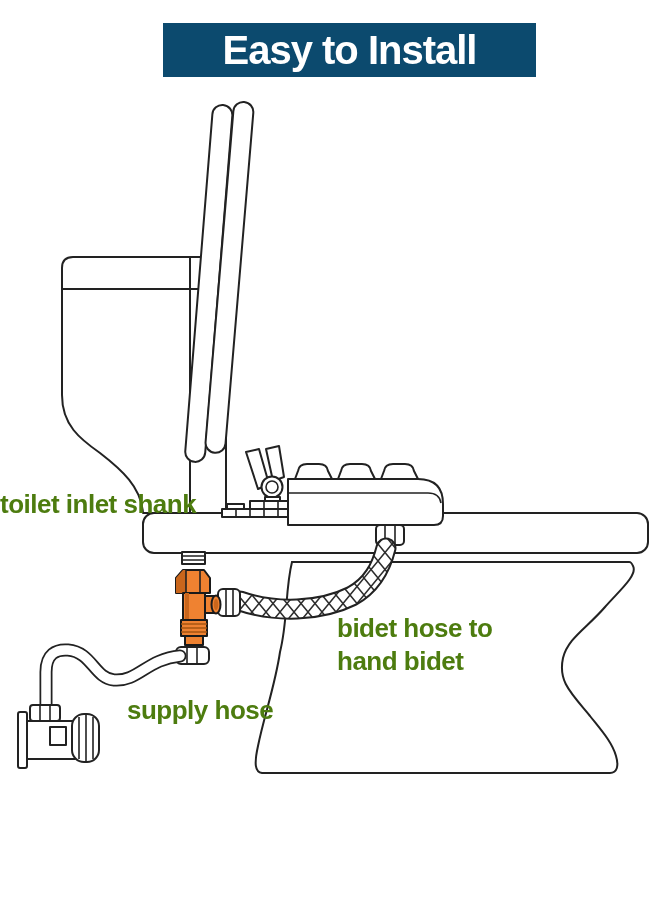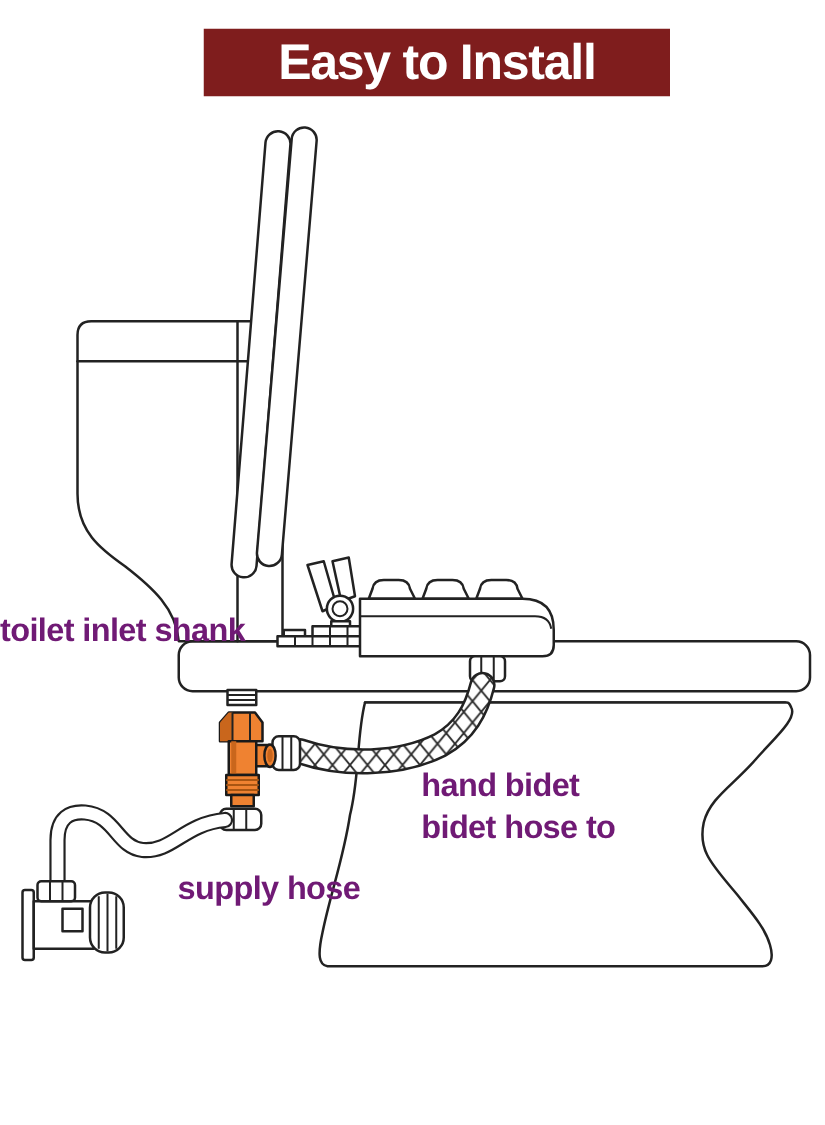--- a/index.html
+++ b/index.html
@@ -2,25 +2,25 @@
 <html style="--accent-orange: #ef8231; --accent-dark: #c9661c;"><head>
 <meta charset="utf-8">
 <style>
   html,body{margin:0;padding:0;background:#fff;}
   #page{position:relative;width:660px;height:900px;background:#fff;overflow:hidden;
         font-family:"Liberation Sans",sans-serif;}
   #drawing{position:absolute;left:0;top:0;}
   .banner{position:absolute;left:163px;top:23px;width:373px;height:54px;
           display:flex;align-items:center;justify-content:center;
           color:#fff;font-size:40px;font-weight:700;letter-spacing:-1px;}
-  .label{position:absolute;color:#701a75;font-weight:700;font-size:26px;
+  .label{position:absolute;color:#4d7c0f;font-weight:700;font-size:26px;
          line-height:33px;letter-spacing:-0.5px;white-space:nowrap;}
   #label-inlet{left:0;top:488px;width:196px;text-align:center;}
   #label-bidet{left:337px;top:612px;text-align:left;}
-  #label-supply{left:142px;top:694px;text-align:center;}
+  #label-supply{left:127px;top:694px;text-align:center;}
   .ln{stroke:#222;stroke-width:2;fill:none;stroke-linecap:round;stroke-linejoin:round;}
   .wf{stroke:#222;stroke-width:2;fill:#fff;stroke-linejoin:round;}
   .orf{stroke:#1a1a1a;stroke-width:2;fill:var(--accent-orange,#ef8231);stroke-linejoin:round;}
   .ord{stroke:none;fill:var(--accent-dark,#c9661c);}
   .thin{stroke:#222;stroke-width:1.6;fill:none;}
 </style>
 </head>
 <body>
 
 <div id="page">
@@ -135,30 +135,30 @@
       <rect class="wf" x="18" y="712" width="9" height="56" rx="2"></rect>
       <rect class="wf" x="27" y="721" width="48" height="38"></rect>
       <rect class="wf" x="50" y="727" width="16" height="18"></rect>
       <rect class="wf" x="30" y="705" width="30" height="16" rx="3"></rect>
       <path class="thin" d="M40,705 L40,721 M50,705 L50,721"></path>
       <rect class="wf" x="72" y="714" width="27" height="48" rx="12"></rect>
       <path class="thin" d="M79,717 L79,759 M86,715 L86,761 M93,717 L93,759"></path>
     </g>
   </svg>
 
-  <div class="banner" style="background-color: #7f1d1d;">
+  <div class="banner" style="background-color: #0c4a6e;">
     <span>Easy to Install</span>
   </div>
 
   <div id="label-inlet" class="label">
     <div>toilet inlet shank</div>
   </div>
 
   <div id="label-bidet" class="label">
+    <div>bidet hose to</div>
     <div>hand bidet</div>
-    <div>bidet hose to</div>
   </div>
 
   <div id="label-supply" class="label">
     <div>supply hose</div>
   </div>
 
 </div>
 
 </body></html>

